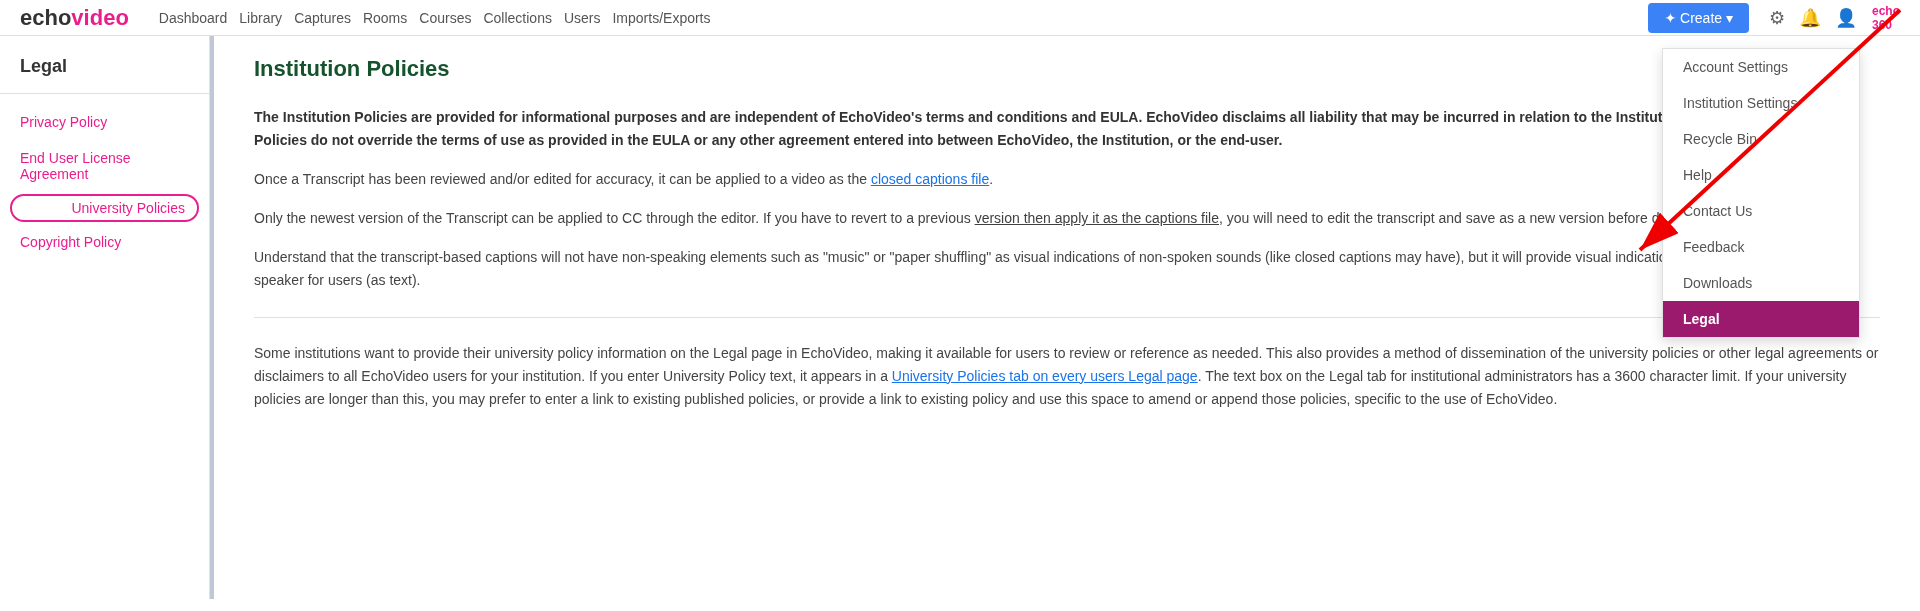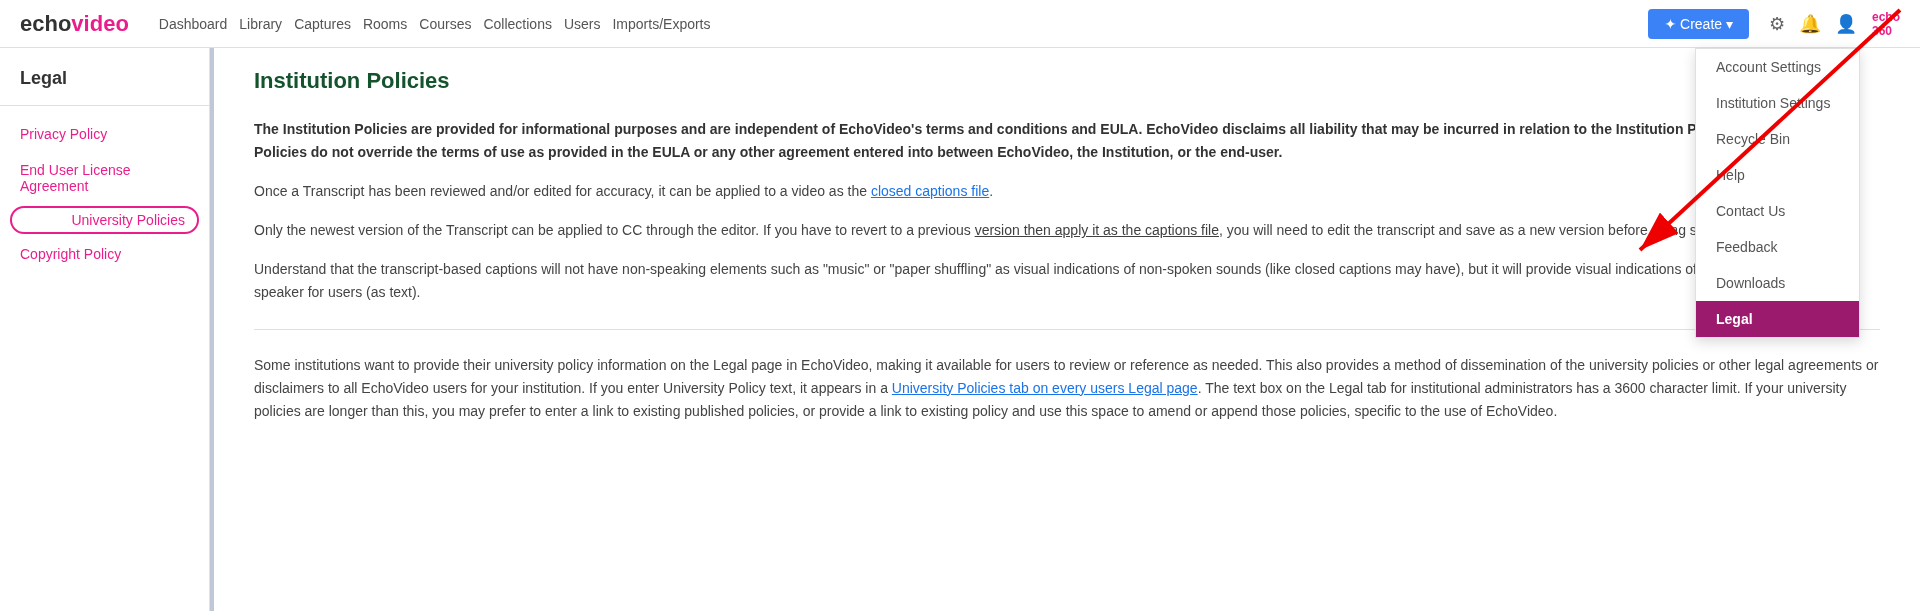--- a/index.html
+++ b/index.html
@@ -3,21 +3,21 @@
   <meta charset="utf-8">
   <style>
     * { margin: 0; padding: 0; box-sizing: border-box; }
     body { font-family: Arial, sans-serif; font-size: 14px; color: #333; background: #fff; overflow-x: hidden; }
 
     
     .header {
       display: flex;
       align-items: center;
       padding: 0 20px;
-      height: 48px;
+      height: 36px;
       background: #fff;
       border-bottom: 1px solid #e0e0e0;
       position: relative;
       z-index: 100;
     }
     .logo {
       display: flex;
       align-items: center;
       margin-right: 30px;
     }
@@ -135,21 +135,21 @@
       border: none;
       border-top: 1px solid #e0e0e0;
       margin: 24px 0;
     }
 
     
     .dropdown-menu {
       position: absolute;
       top: 48px;
       right: 60px;
-      width: 165px;
+      width: 198px;
       background: #fff;
       border: 1px solid #e0e0e0;
       box-shadow: 0 4px 12px rgba(0,0,0,0.15);
       z-index: 200;
     }
     .dropdown-item {
       display: block;
       padding: 10px 20px;
       color: #555;
       font-size: 14px;

